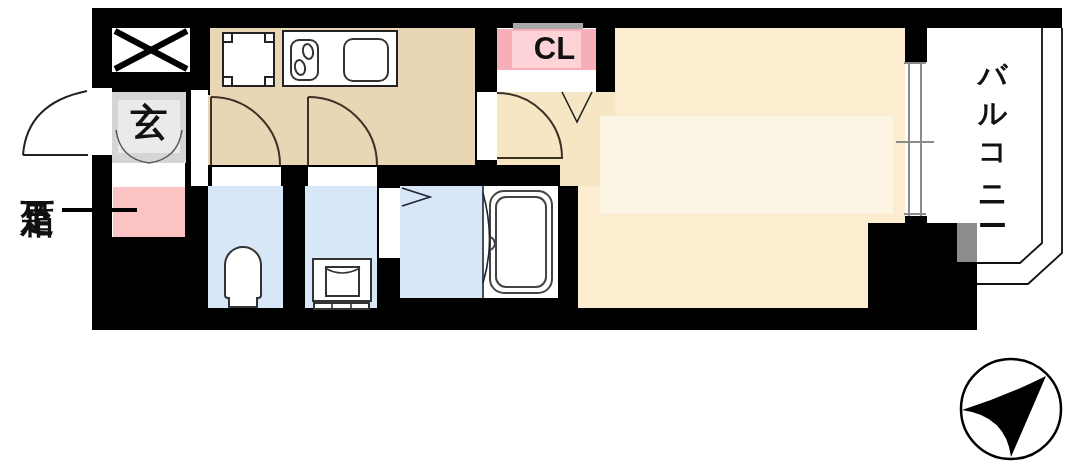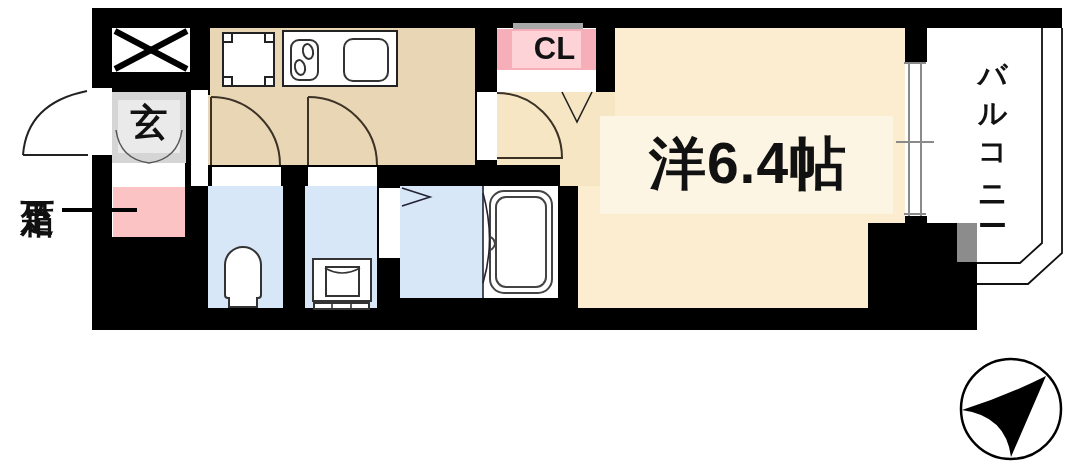--- a/index.html
+++ b/index.html
@@ -65,21 +65,20 @@
 
   <div style="left:113px;top:187px;width:72px;height:50px;background:var(--shoebox-pink);"></div>
   <div class="lbl vtext" style="left:16px;top:174px;width:44px;height:124px;font-size:34px;font-weight:600;letter-spacing:2px;">下足箱</div>
   <div style="left:62px;top:208px;width:75px;height:4px;background:#000;"></div>
 
   <div style="left:513px;top:23px;width:70px;height:6px;background:var(--cl-gray);"></div>
   <div style="left:497px;top:29px;width:99px;height:41px;background:var(--cl-pink-dark);"></div>
   <div style="left:512px;top:31px;width:69px;height:37px;background:var(--cl-pink-light);"></div>
   <div class="lbl" style="left:497px;top:28px;width:99px;height:42px;font-size:31px;font-weight:600;margin-left:8px;">CL</div>
 
-  <div class="lbl" style="left:608px;top:108px;width:280px;height:112px;font-size:57px;font-weight:700;letter-spacing:1px;">洋6.4帖</div>
 
   <div style="left:222px;top:32px;width:53px;height:55px;background:#fff;border:2px solid #222;"></div>
   <div style="left:222px;top:32px;width:11px;height:11px;background:#fff;border:2px solid #222;"></div>
   <div style="left:264px;top:32px;width:11px;height:11px;background:#fff;border:2px solid #222;"></div>
   <div style="left:222px;top:76px;width:11px;height:11px;background:#fff;border:2px solid #222;"></div>
   <div style="left:264px;top:76px;width:11px;height:11px;background:#fff;border:2px solid #222;"></div>
   <div style="left:282px;top:30px;width:116px;height:57px;background:#fff;border:2px solid #222;"></div>
   <div style="left:290px;top:39px;width:29px;height:42px;background:#fff;border:2px solid #333;border-radius:9px;"></div>
   <div style="left:302px;top:43px;width:12px;height:17px;border:2px solid #333;border-radius:50%;transform:rotate(-12deg);"></div>
   <div style="left:294px;top:59px;width:12px;height:17px;border:2px solid #333;border-radius:50%;transform:rotate(-12deg);"></div>

